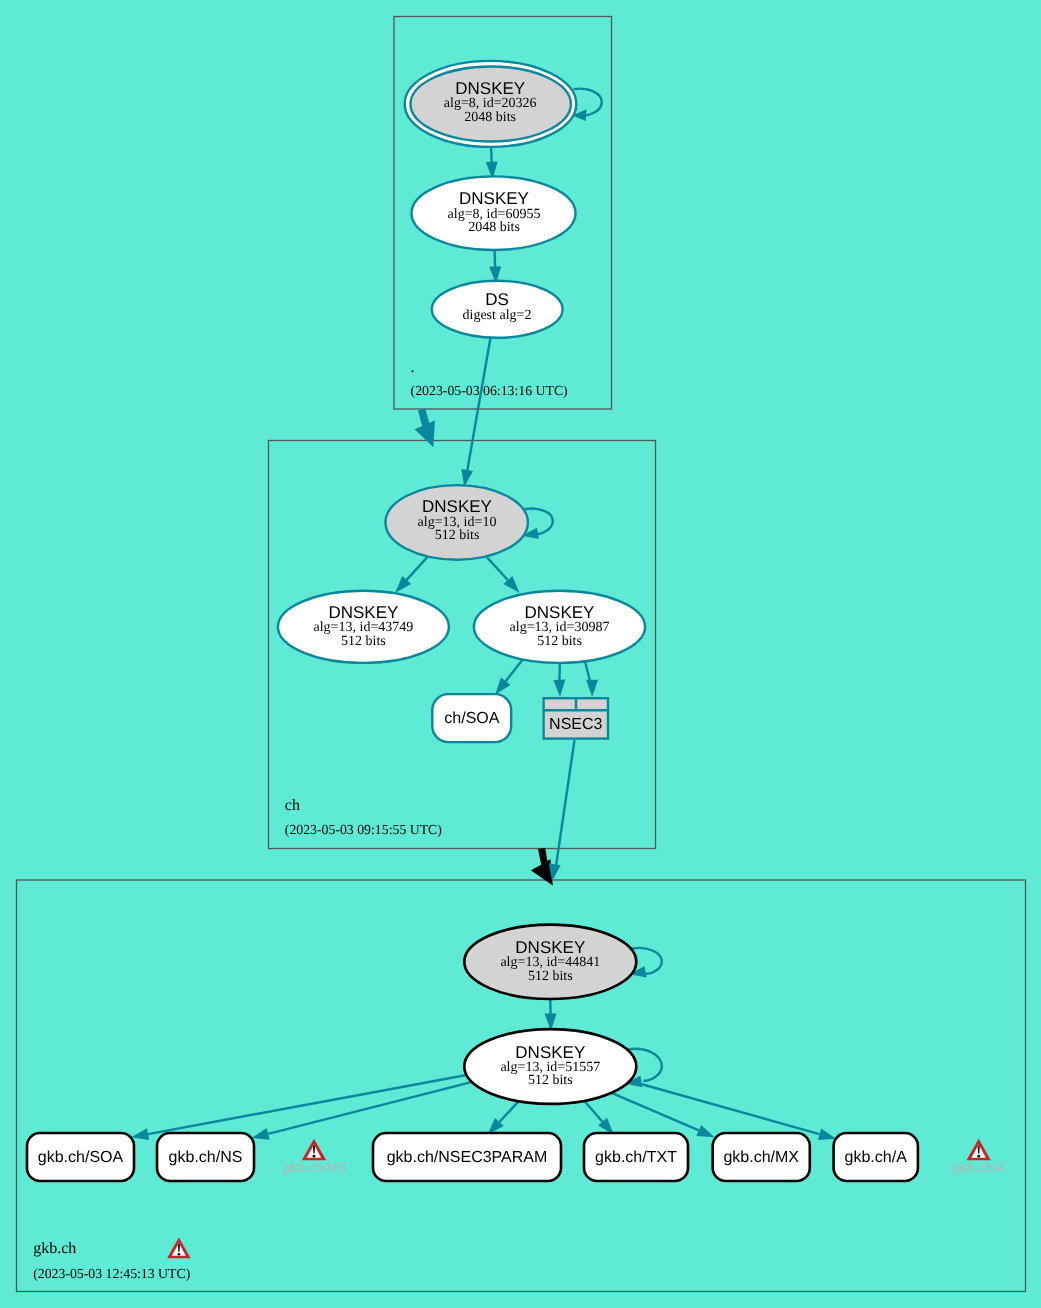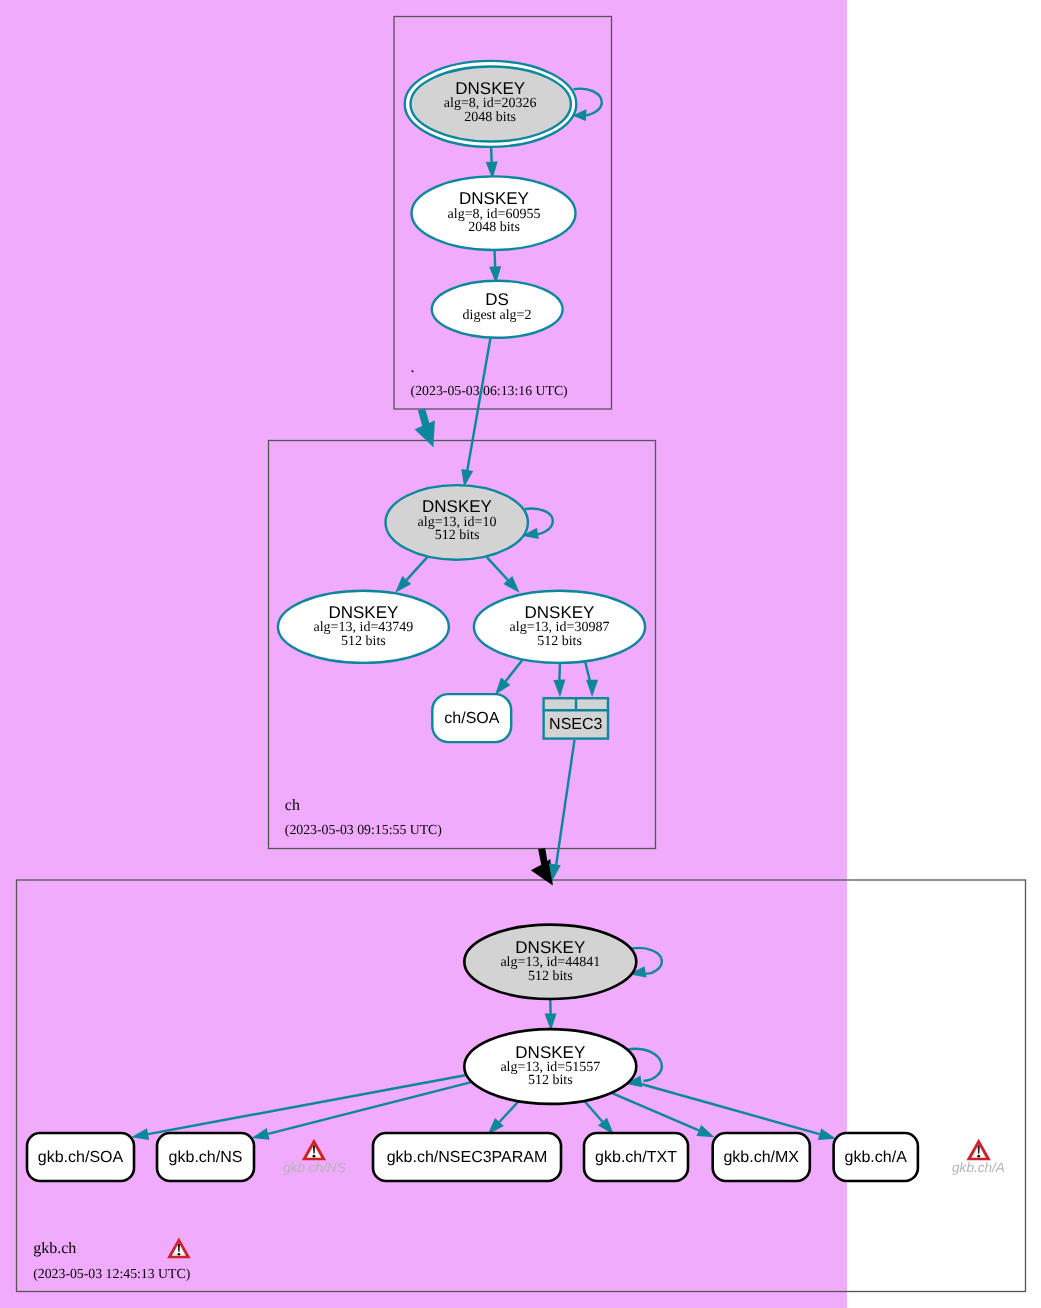--- a/index.html
+++ b/index.html
@@ -1,17 +1,17 @@
 <!DOCTYPE html>
 <html><head>
 <meta charset="utf-8">
 <style>
   html,body{margin:0;padding:0;background:#ffffff;}
   body{width:1041px;height:1308px;overflow:hidden;font-family:"Liberation Sans",sans-serif;}
-  #stage{position:relative;width:847px;height:1308px;background:#f0abfc;}
+  #stage{position:relative;width:1041px;height:1308px;background:#5eead4;}
   svg#graph{display:block;}
   .clusterbox{fill:none;stroke:#555555;stroke-width:1.3;}
   .nd-teal{stroke:#0a879c;stroke-width:2.4;}
   .nd-black{stroke:#000000;stroke-width:2.6;}
   .fill-grey{fill:#d3d3d3;}
   .fill-white{fill:#ffffff;}
   .edge{stroke:#0a879c;stroke-width:2.4;fill:none;}
   .ah{fill:#0a879c;stroke:none;}
   .delegation{fill:#0a879c;stroke:none;}
   .delegation-blk{fill:#000000;stroke:none;}

